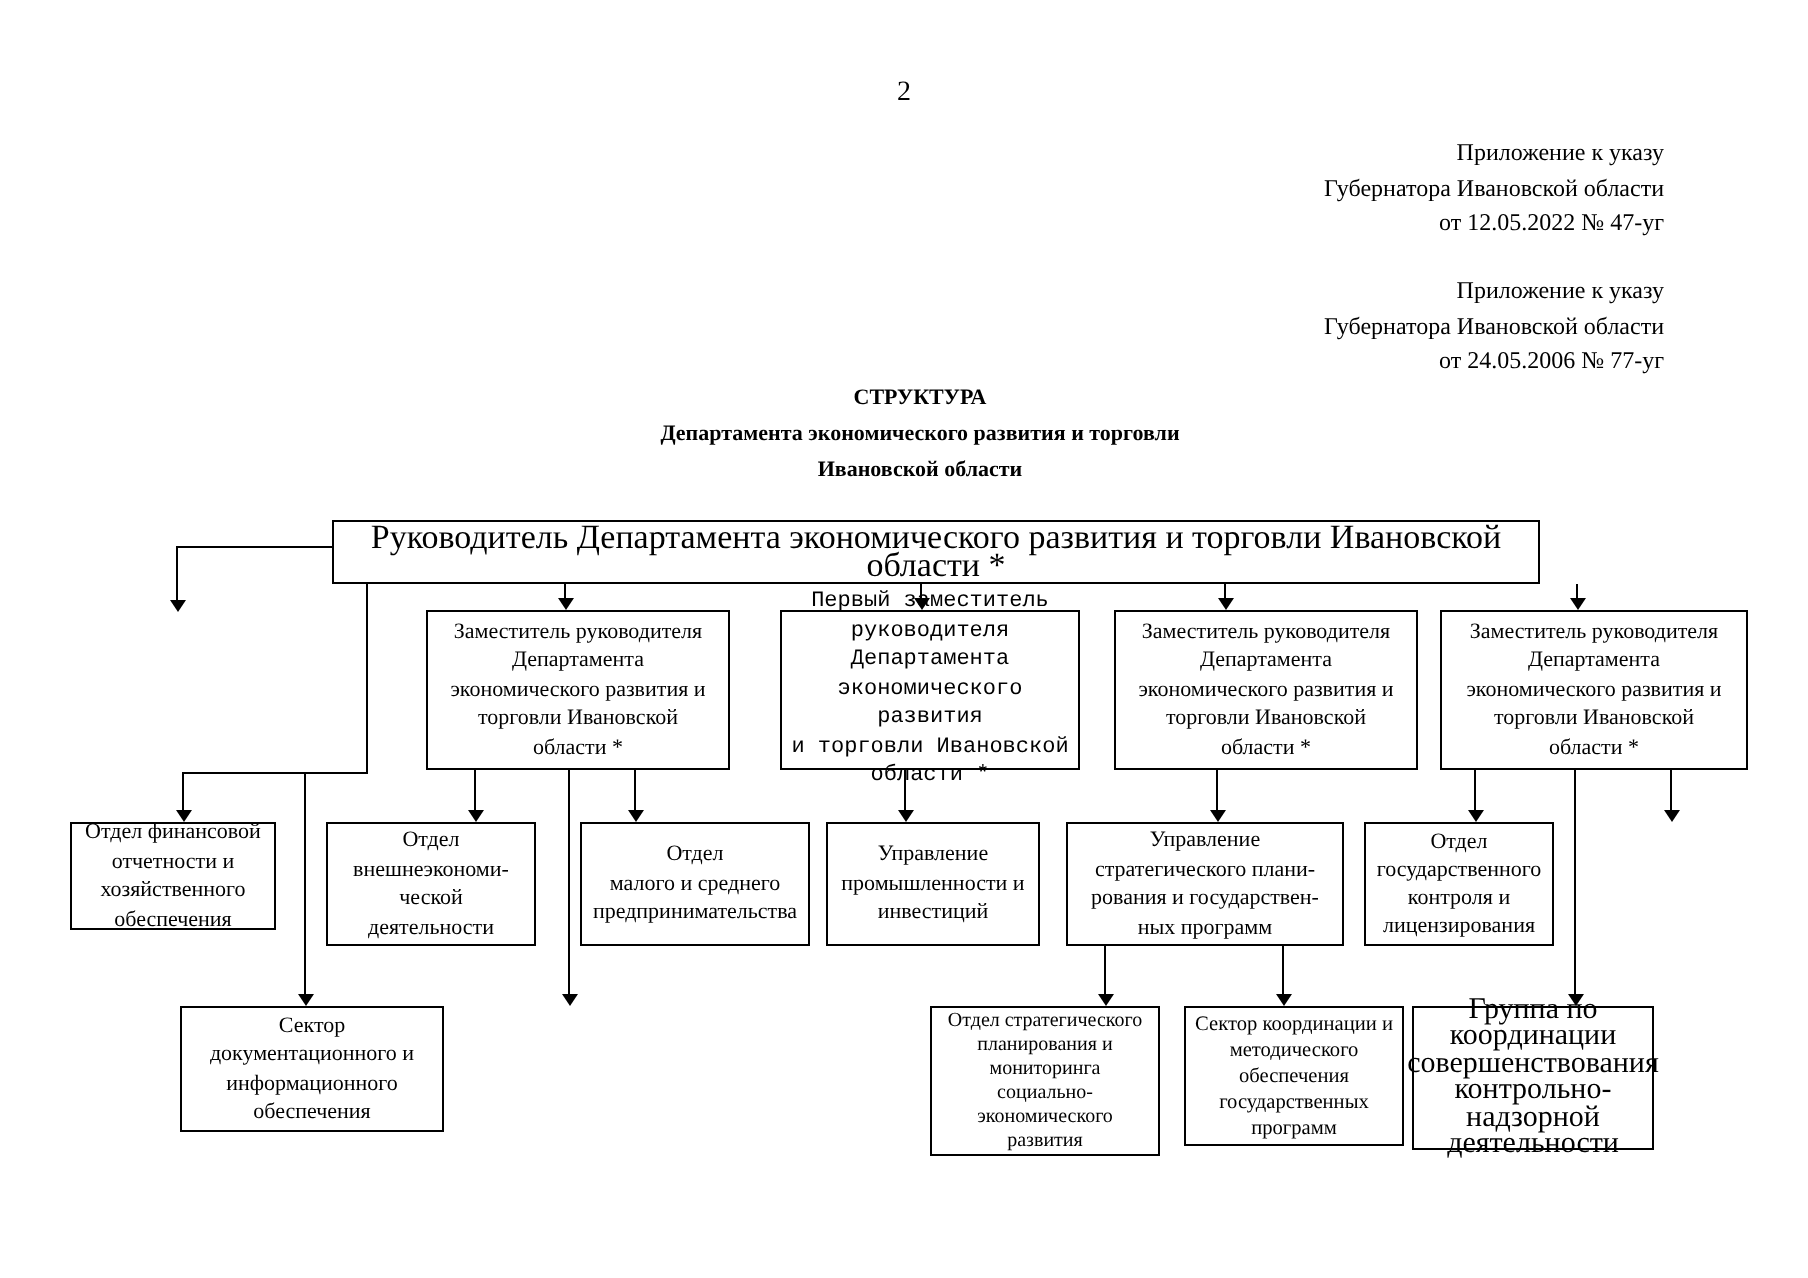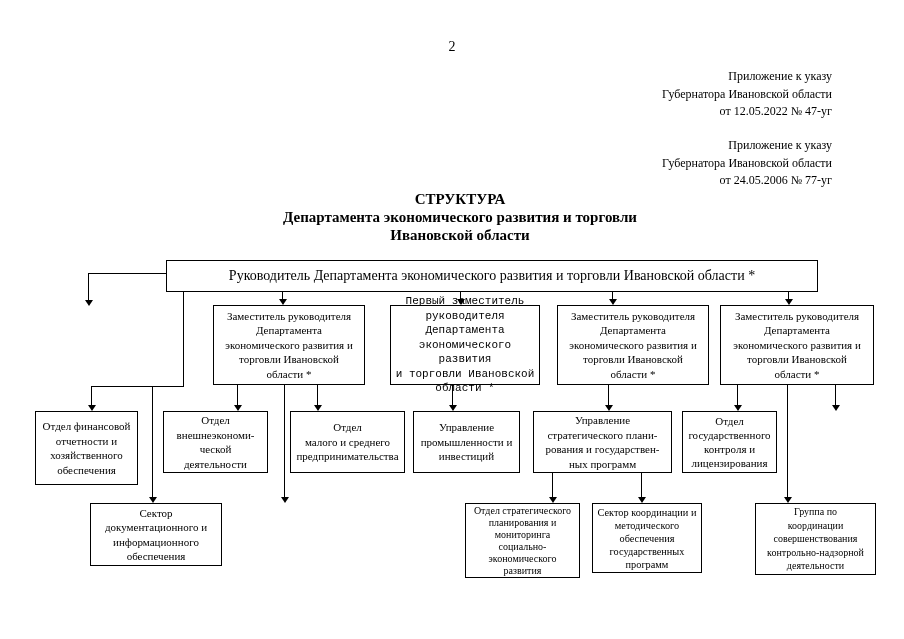--- a/index.html
+++ b/index.html
@@ -12,21 +12,21 @@
     font-size:14px;
   }
   .annex {
     position:absolute; left:500px; width:332px; text-align:right;
     font-size:12px; line-height:17.5px; white-space:pre-line;
   }
   .annex1 { top:68px; }
   .annex2 { top:137px; }
   .title {
     position:absolute; top:190px; left:60px; width:800px; text-align:center;
-    font-weight:bold; font-size:15px; line-height:18px; white-space:pre-line;
+    font-weight:bold; font-size:11px; line-height:18px; white-space:pre-line;
   }
   .box {
     position:absolute; border:1px solid #000; background:#fff;
     box-sizing:border-box; display:flex; align-items:center; justify-content:center;
     text-align:center; white-space:pre-line; font-size:11px; line-height:14.5px;
     padding:1px;
   }
   .vline { position:absolute; width:1px; background:#000; }
   .hline { position:absolute; height:1px; background:#000; }
   .arr {
@@ -44,21 +44,21 @@
   <div class="annex annex1">Приложение к указу
 Губернатора Ивановской области
 от 12.05.2022 № 47-уг</div>
   <div class="annex annex2">Приложение к указу
 Губернатора Ивановской области
 от 24.05.2006 № 77-уг</div>
   <div class="title">СТРУКТУРА
 Департамента экономического развития и торговли
 Ивановской области</div>
 
-  <div class="box" style="left:166px; top:260px; width:652px; height:32px; font-size:14px;">Руководитель Департамента экономического развития и торговли Ивановской области *</div>
+  <div class="box" style="left:166px; top:260px; width:604px; height:32px; font-size:17px;">Руководитель Департамента экономического развития и торговли Ивановской области *</div>
 
 
   <div class="box" style="left:213px; top:305px; width:152px; height:80px;">Заместитель руководителя
 Департамента
 экономического развития и
 торговли Ивановской
 области *</div>
 
   <div class="box" style="left:390px; top:305px; width:150px; height:80px;font-family:Liberation Mono, monospace;">Первый заместитель
 руководителя Департамента
@@ -71,21 +71,21 @@
 экономического развития и
 торговли Ивановской
 области *</div>
 
   <div class="box" style="left:720px; top:305px; width:154px; height:80px;">Заместитель руководителя
 Департамента
 экономического развития и
 торговли Ивановской
 области *</div>
 
-  <div class="box" style="left:35px; top:411px; width:103px; height:74px;">Отдел финансовой
+  <div class="box" style="left:35px; top:411px; width:103px; height:54px;">Отдел финансовой
 отчетности и
 хозяйственного
 обеспечения</div>
 
   <div class="box" style="left:163px; top:411px; width:105px; height:62px;">Отдел
 внешнеэкономи-
 ческой
 деятельности</div>
 
   <div class="box" style="left:290px; top:411px; width:115px; height:62px;">Отдел
@@ -119,21 +119,21 @@
 социально-
 экономического
 развития</div>
 
   <div class="box" style="left:592px; top:503px; width:110px; height:70px; font-size:10.3px; line-height:13px;">Сектор координации и
 методического
 обеспечения
 государственных
 программ</div>
 
-  <div class="box" style="left:755px; top:503px; width:121px; height:72px; font-size:10px; line-height:13.5px;">Группа по
+  <div class="box" style="left:706px; top:503px; width:121px; height:72px; font-size:15px; line-height:13.5px;">Группа по
 координации
 совершенствования
 контрольно-надзорной
 деятельности</div>
 
   <div class="hline" style="left:88px; top:273px; width:79px;"></div>
   <div class="vline" style="left:88px; top:273px; height:27px;"></div>
   <div class="vline" style="left:183px; top:292px; height:94px;"></div>
   <div class="hline" style="left:91px; top:386px; width:93px;"></div>
   <div class="vline" style="left:91px; top:386px; height:19px;"></div>

